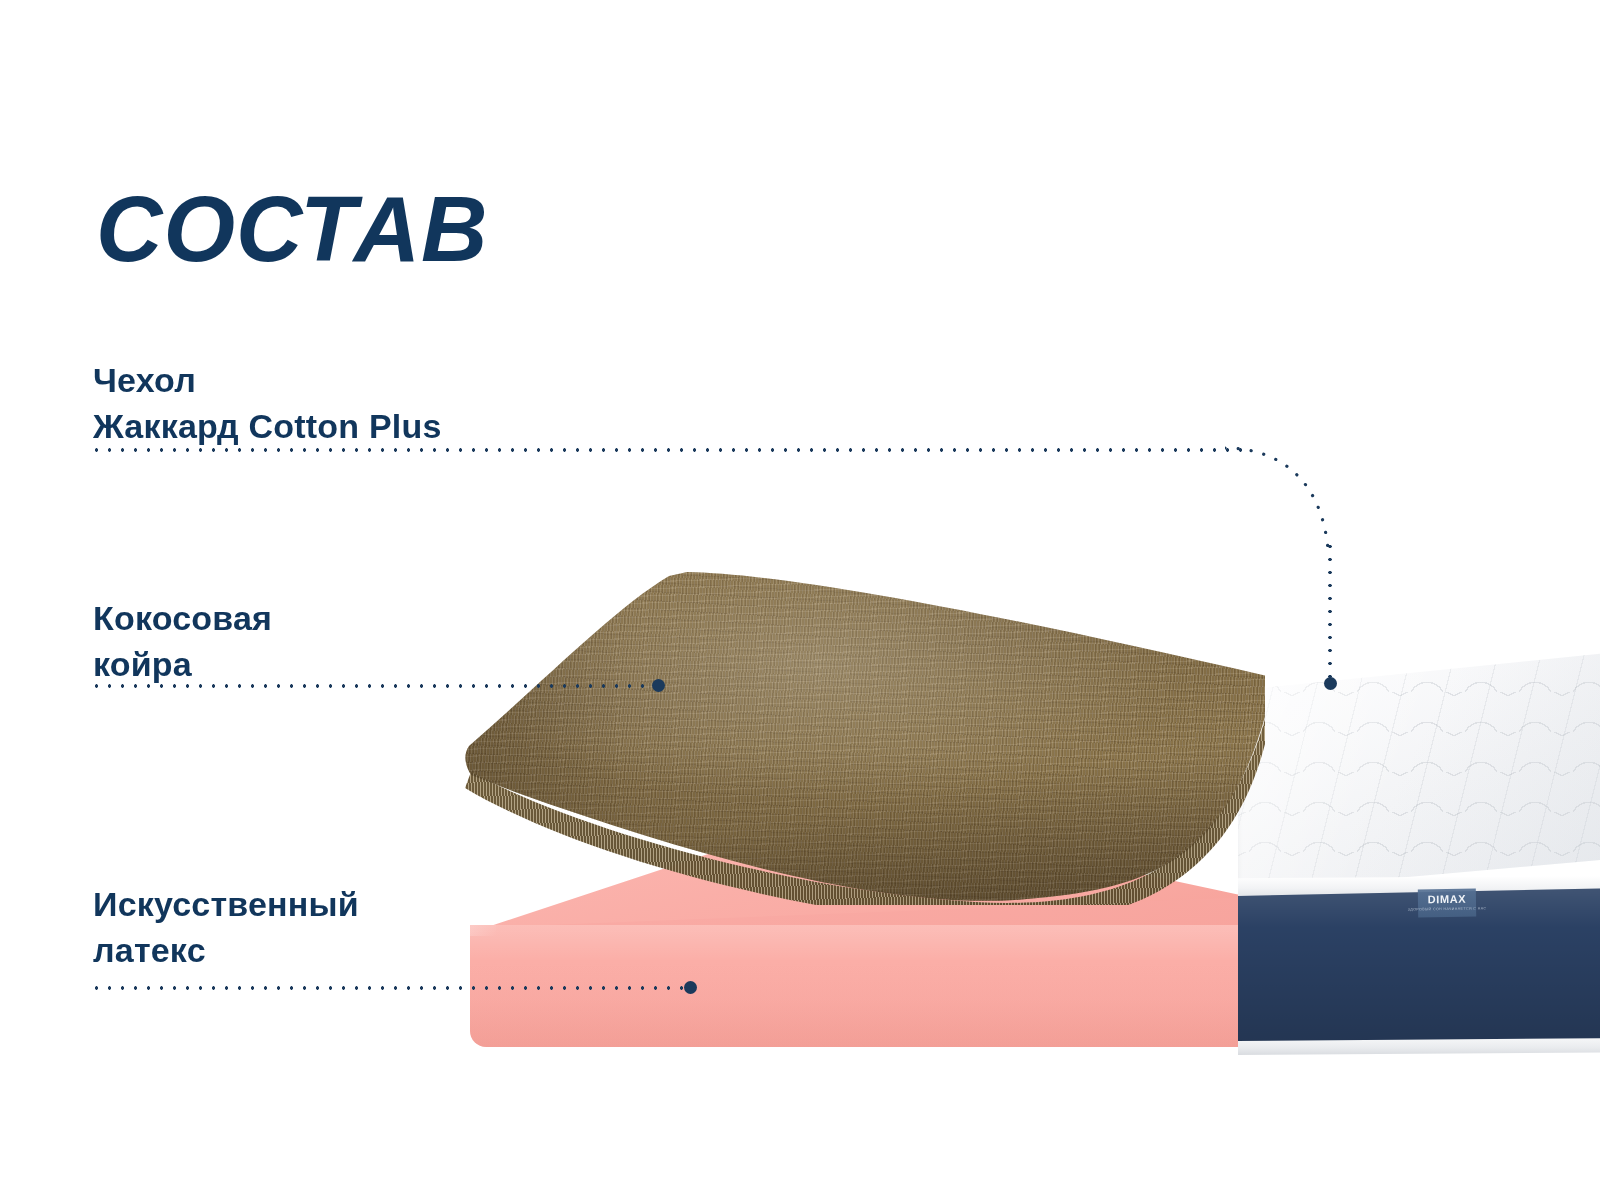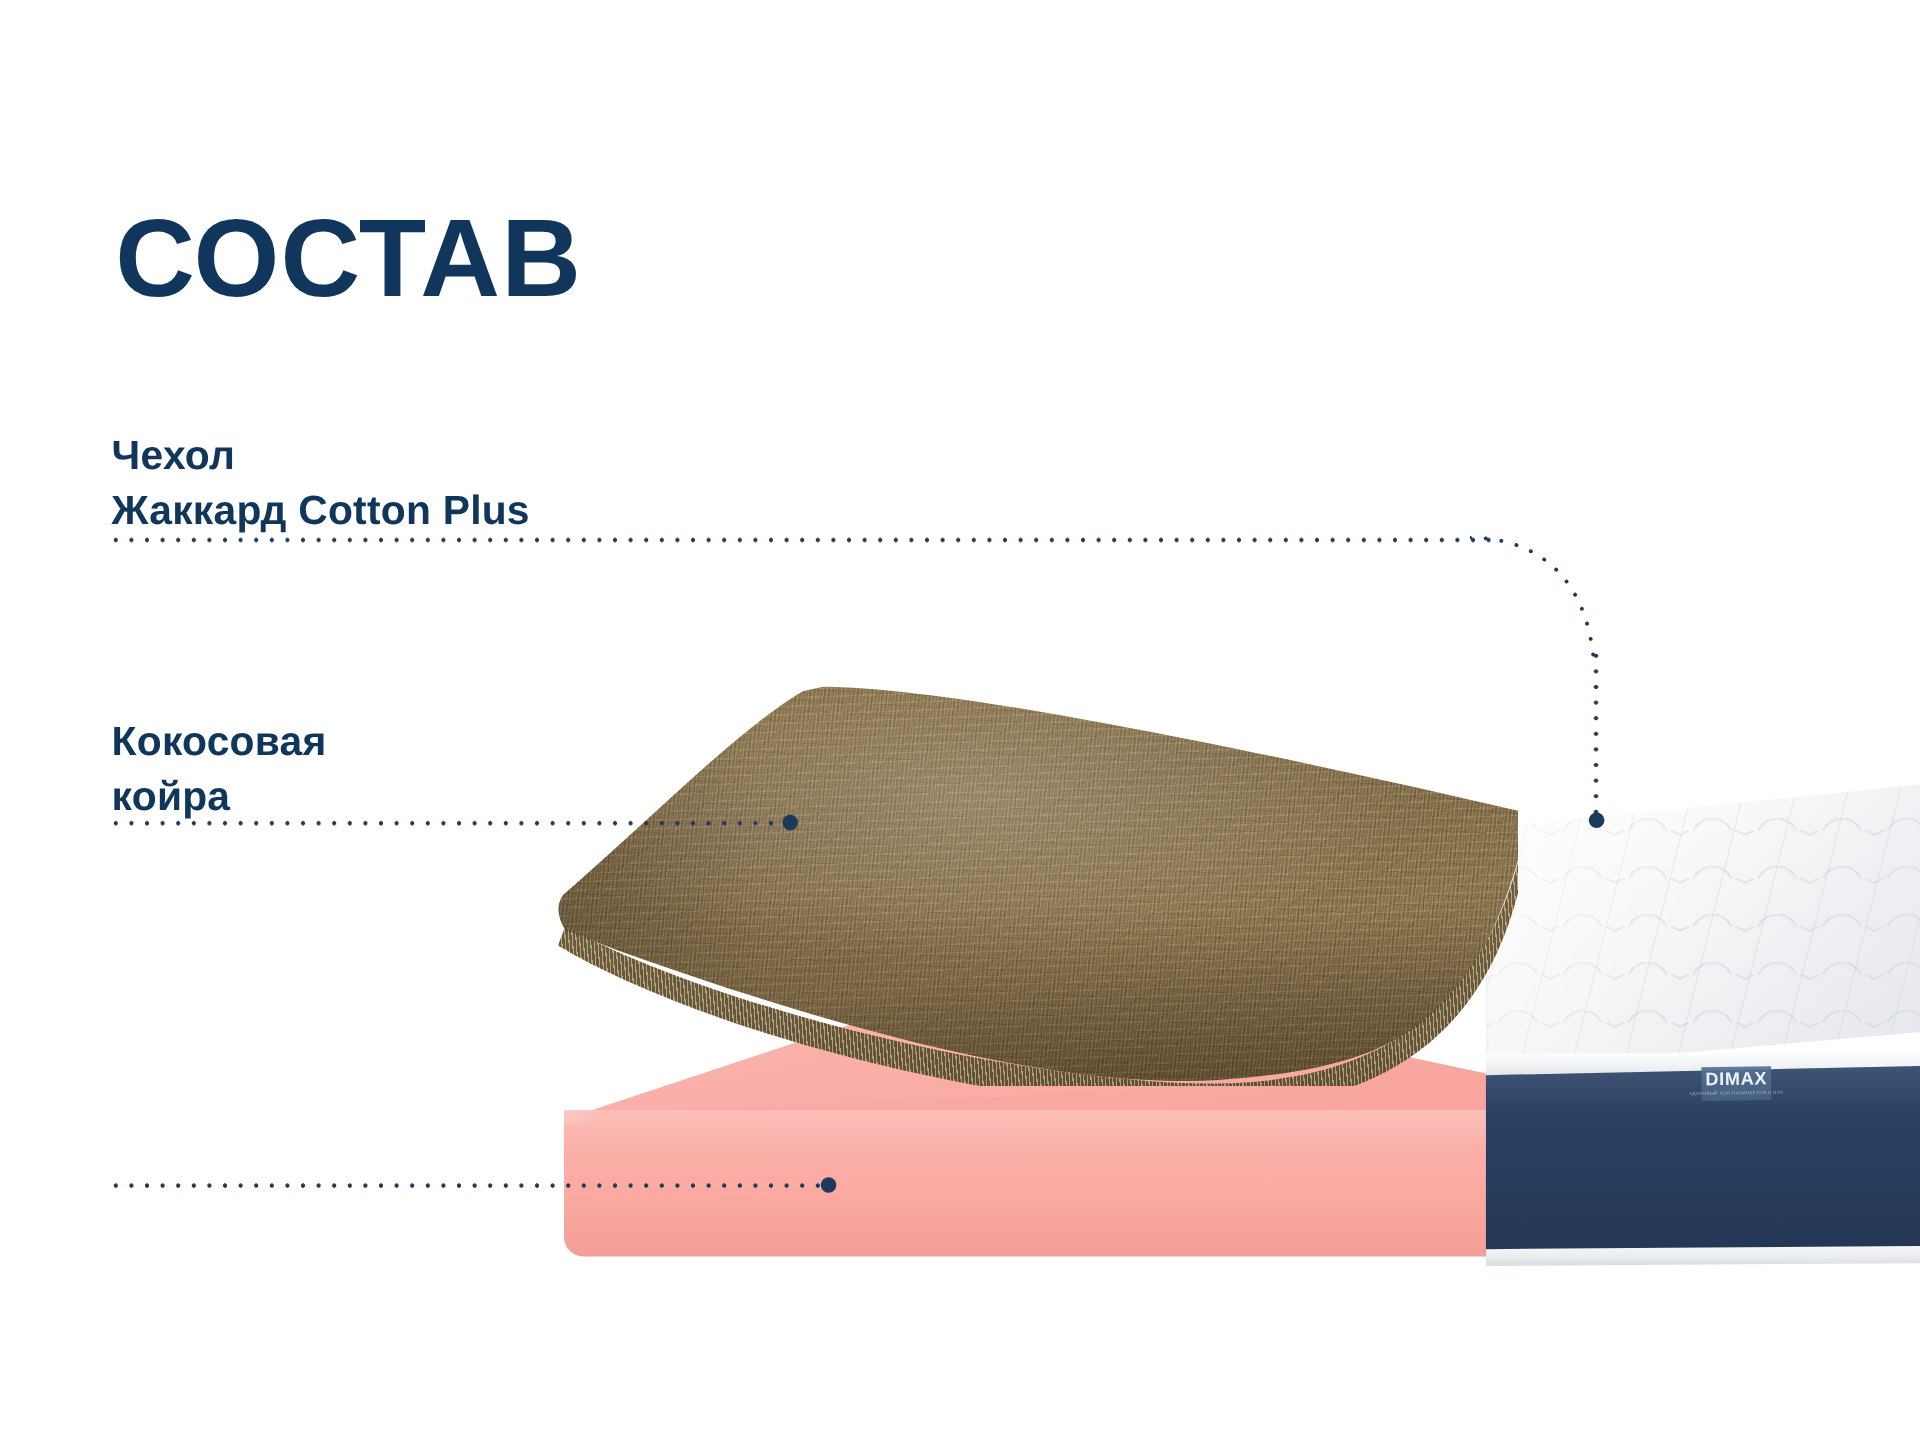--- a/index.html
+++ b/index.html
@@ -16,28 +16,29 @@
     width: 1600px;
     height: 1200px;
     background: #ffffff;
     overflow: hidden;
   }
 
   
   #page-title {
     position: absolute;
     left: 96px;
-    top: 170px;
+    top: 183px;
     font-size: 92px;
     font-weight: 700;
     letter-spacing: 1px;
     color: #113css;
     color: #11365c;
     line-height: 1;
     white-space: nowrap;
+    font-style: italic;
   }
 
   
   .label-block {
     position: absolute;
     left: 93px;
     color: #11365c;
     font-size: 34px;
     font-weight: 700;
     line-height: 1.34;
@@ -185,21 +186,21 @@
     height: 28px;
     background: linear-gradient(180deg, rgba(86,113,148,0.92) 0%, rgba(70,97,132,0.92) 100%);
     display: flex;
     flex-direction: column;
     align-items: center;
     justify-content: center;
     transform: rotate(-0.8deg);
   }
   #dimax-brand {
     color: #eef2f7;
-    font-size: 15px;
+    font-size: 11px;
     font-weight: 700;
     letter-spacing: 0.6px;
     line-height: 1;
   }
   #dimax-sub {
     color: rgba(205,216,230,0.75);
     font-size: 3.6px;
     letter-spacing: 0.4px;
     line-height: 1;
     margin-top: 3px;
@@ -336,14 +337,16 @@
   <div class="leader" id="leader-coir"></div>
   <div class="leader-dot" id="dot-coir"></div>
 
   <div class="leader" id="leader-latex"></div>
   <div class="leader-dot" id="dot-latex"></div>
 
   <div class="label-block" id="label-cover">Чехол
 Жаккард Cotton Plus</div>
   <div class="label-block" id="label-coir">Кокосовая
 койра</div>
+  <div class="label-block" id="label-latex">Искусственный
+латекс</div>
 
 </div>
 
 </body></html>

